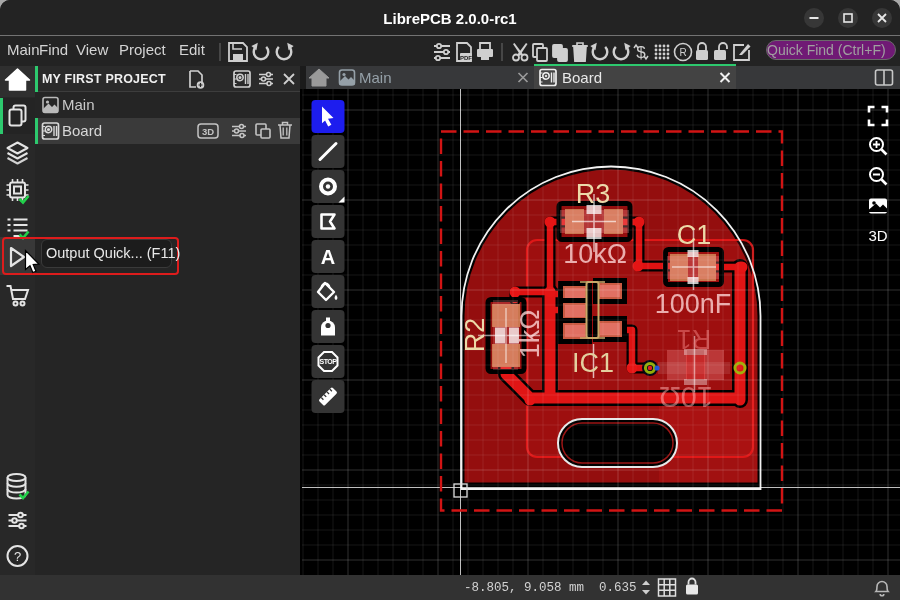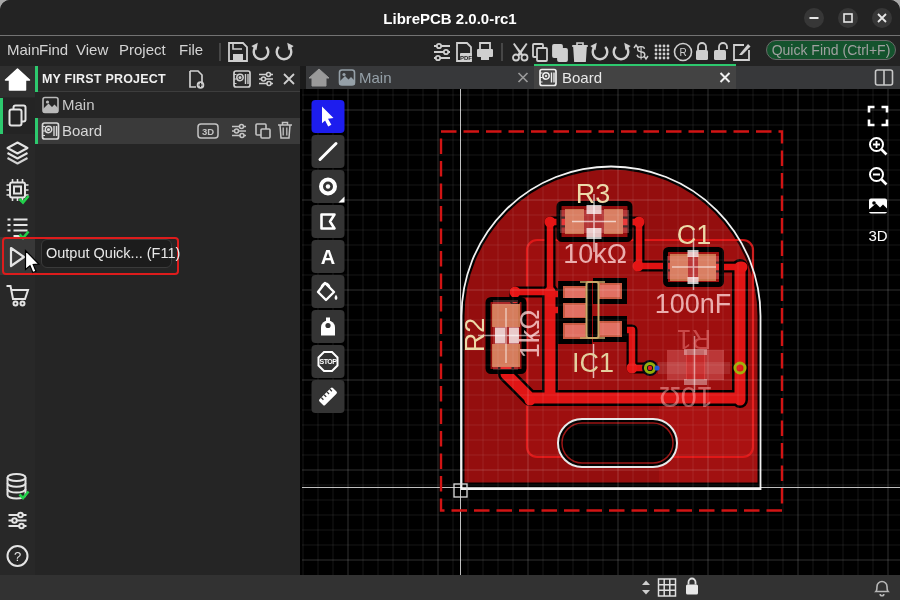--- a/index.html
+++ b/index.html
@@ -18,21 +18,21 @@
 <rect x="40" y="6" width="8" height="8" fill="none" stroke="#e8e8e8" stroke-width="1.6"></rect>
 <path d="M74 6 L82 14 M82 6 L74 14" stroke="#e8e8e8" stroke-width="1.8"></path>
 </svg>
 </div>
 
 <div class="abs" style="left:0;top:37px;width:900px;height:29px;background:#232323">
 <div class="abs" style="left:7px;top:4px;font-size:15px;color:#d4d4d4">Main</div>
 <div class="abs" style="left:39px;top:4px;font-size:15px;color:#d4d4d4">Find</div>
 <div class="abs" style="left:76px;top:4px;font-size:15px;color:#d4d4d4">View</div>
 <div class="abs" style="left:119px;top:4px;font-size:15px;color:#d4d4d4">Project</div>
-<div class="abs" style="left:179px;top:4px;font-size:15px;color:#d4d4d4">File</div>
+<div class="abs" style="left:179px;top:4px;font-size:15px;color:#d4d4d4">Edit</div>
 <svg class="abs" style="left:215px;top:2px" width="690" height="26" fill="none" stroke="#cfcfcf">
 <path d="M5 4 V22" stroke="#555" stroke-width="1.5"></path>
 <g transform="translate(23,13)" stroke-width="1.8">
           <path d="M-9 -9 H5 L9 -5 V9 H-9 Z"></path>
           <path d="M-5 -9 V-3 H4" stroke-width="1.6"></path>
           <rect x="-5" y="2" width="10" height="7" fill="#cfcfcf" stroke="none"></rect>
         </g>
 <g transform="translate(46,13)" fill="none" stroke-width="2.4">
           <path d="M-5.2 -5.2 A7.3 7.3 0 1 0 5.2 -5.2"></path>
           <path d="M-9.6 -6 L-3.2 -9.2 L-4.6 -1.8 Z" fill="#cfcfcf" stroke="none"></path>
@@ -118,21 +118,21 @@
         </g>
 <g transform="translate(291,13)" stroke-width="1.8">
           <path d="M-2 -2 V-5 A4 4 0 0 1 6 -5 V-3"></path>
           <rect x="-7" y="-2" width="12" height="10" rx="1.5" fill="#cfcfcf" stroke="none"></rect>
         </g>
 <g transform="translate(311,13)" stroke-width="1.8">
           <path d="M3 -7 H-7 V8 H8 V-2"></path>
           <path d="M-2 3 L7 -8 L9.5 -5.5 L1 3 Z" fill="#cfcfcf" stroke="none"></path>
         </g>
 </svg>
-<div class="abs" style="left:766px;top:3px;width:130px;height:20px;border:1.5px solid #6a6a6a;border-radius:10px;background:#14532d;color:#a0a0a0;font-size:14px;text-align:center;line-height:18px">Quick Find (Ctrl+F)</div>
+<div class="abs" style="left:766px;top:3px;width:130px;height:20px;border:1.5px solid #6a6a6a;border-radius:10px;background:#701a75;color:#a0a0a0;font-size:14px;line-height:18px">Quick Find (Ctrl+F)</div>
 </div>
 
 <div class="abs" style="left:0;top:66px;width:35px;height:509px;background:#282828">
 <div class="abs" style="left:0;top:0;width:35px;height:31px;background:#2f2f2f"></div>
 <div class="abs" style="left:0;top:32px;width:35px;height:36px;background:#242424"></div>
 <div class="abs" style="left:0;top:171px;width:35px;height:38px;background:#383838"></div>
 <div class="abs" style="left:0;top:32px;width:3px;height:36px;background:#2dc96e"></div>
 <svg class="abs" style="left:0;top:0" width="35" height="509" fill="none" stroke="#e4e4e4" stroke-width="2">
 <g transform="translate(17.5,13)">
           <path d="M0 -10 L12 1 H8 V11 H-8 V1 H-12 Z" fill="#fff" stroke="#fff" stroke-width="1.5" stroke-linejoin="round"></path>
@@ -421,20 +421,21 @@
 <g transform="translate(878,206)">
           <rect x="-9" y="-7.5" width="18" height="15" rx="2" fill="#fff"></rect>
           <circle cx="-4" cy="-3" r="1.8" fill="#000"></circle>
           <path d="M-9 5 L-2 -1 L2 3 L5 0 L9 4 V7.5 H-9 Z" fill="#000" transform="translate(0,-1.5)"></path>
         </g>
 <text x="878" y="241" font-size="15" fill="#fff" text-anchor="middle" font-family="Liberation Sans, sans-serif">3D</text>
 </svg>
 </div>
 
 <div class="abs" style="left:0;top:575px;width:900px;height:25px;background:#323232">
+<div class="abs" style="left:464px;top:6px;font-size:12.5px;color:#d2d2d2;font-family:'Liberation Mono',monospace">-8.805, 9.058&nbsp;mm&nbsp;&nbsp;0.635</div>
 <svg class="abs" style="left:636px;top:0" width="264" height="25" fill="none" stroke="#e0e0e0">
 <g transform="translate(10,12.5)" fill="#cfcfcf" stroke="none">
           <path d="M-4 -2.5 L0 -7 L4 -2.5 Z"></path>
           <path d="M-4 2.5 L0 7 L4 2.5 Z"></path>
         </g>
 <g transform="translate(31,12.5)" stroke-width="1.5">
           <rect x="-8.5" y="-8.5" width="17" height="17"></rect>
           <path d="M-8.5 -2.8 H8.5 M-8.5 2.8 H8.5 M-2.8 -8.5 V8.5 M2.8 -8.5 V8.5"></path>
         </g>
 <g transform="translate(56,12.5)" stroke-width="1.8">

